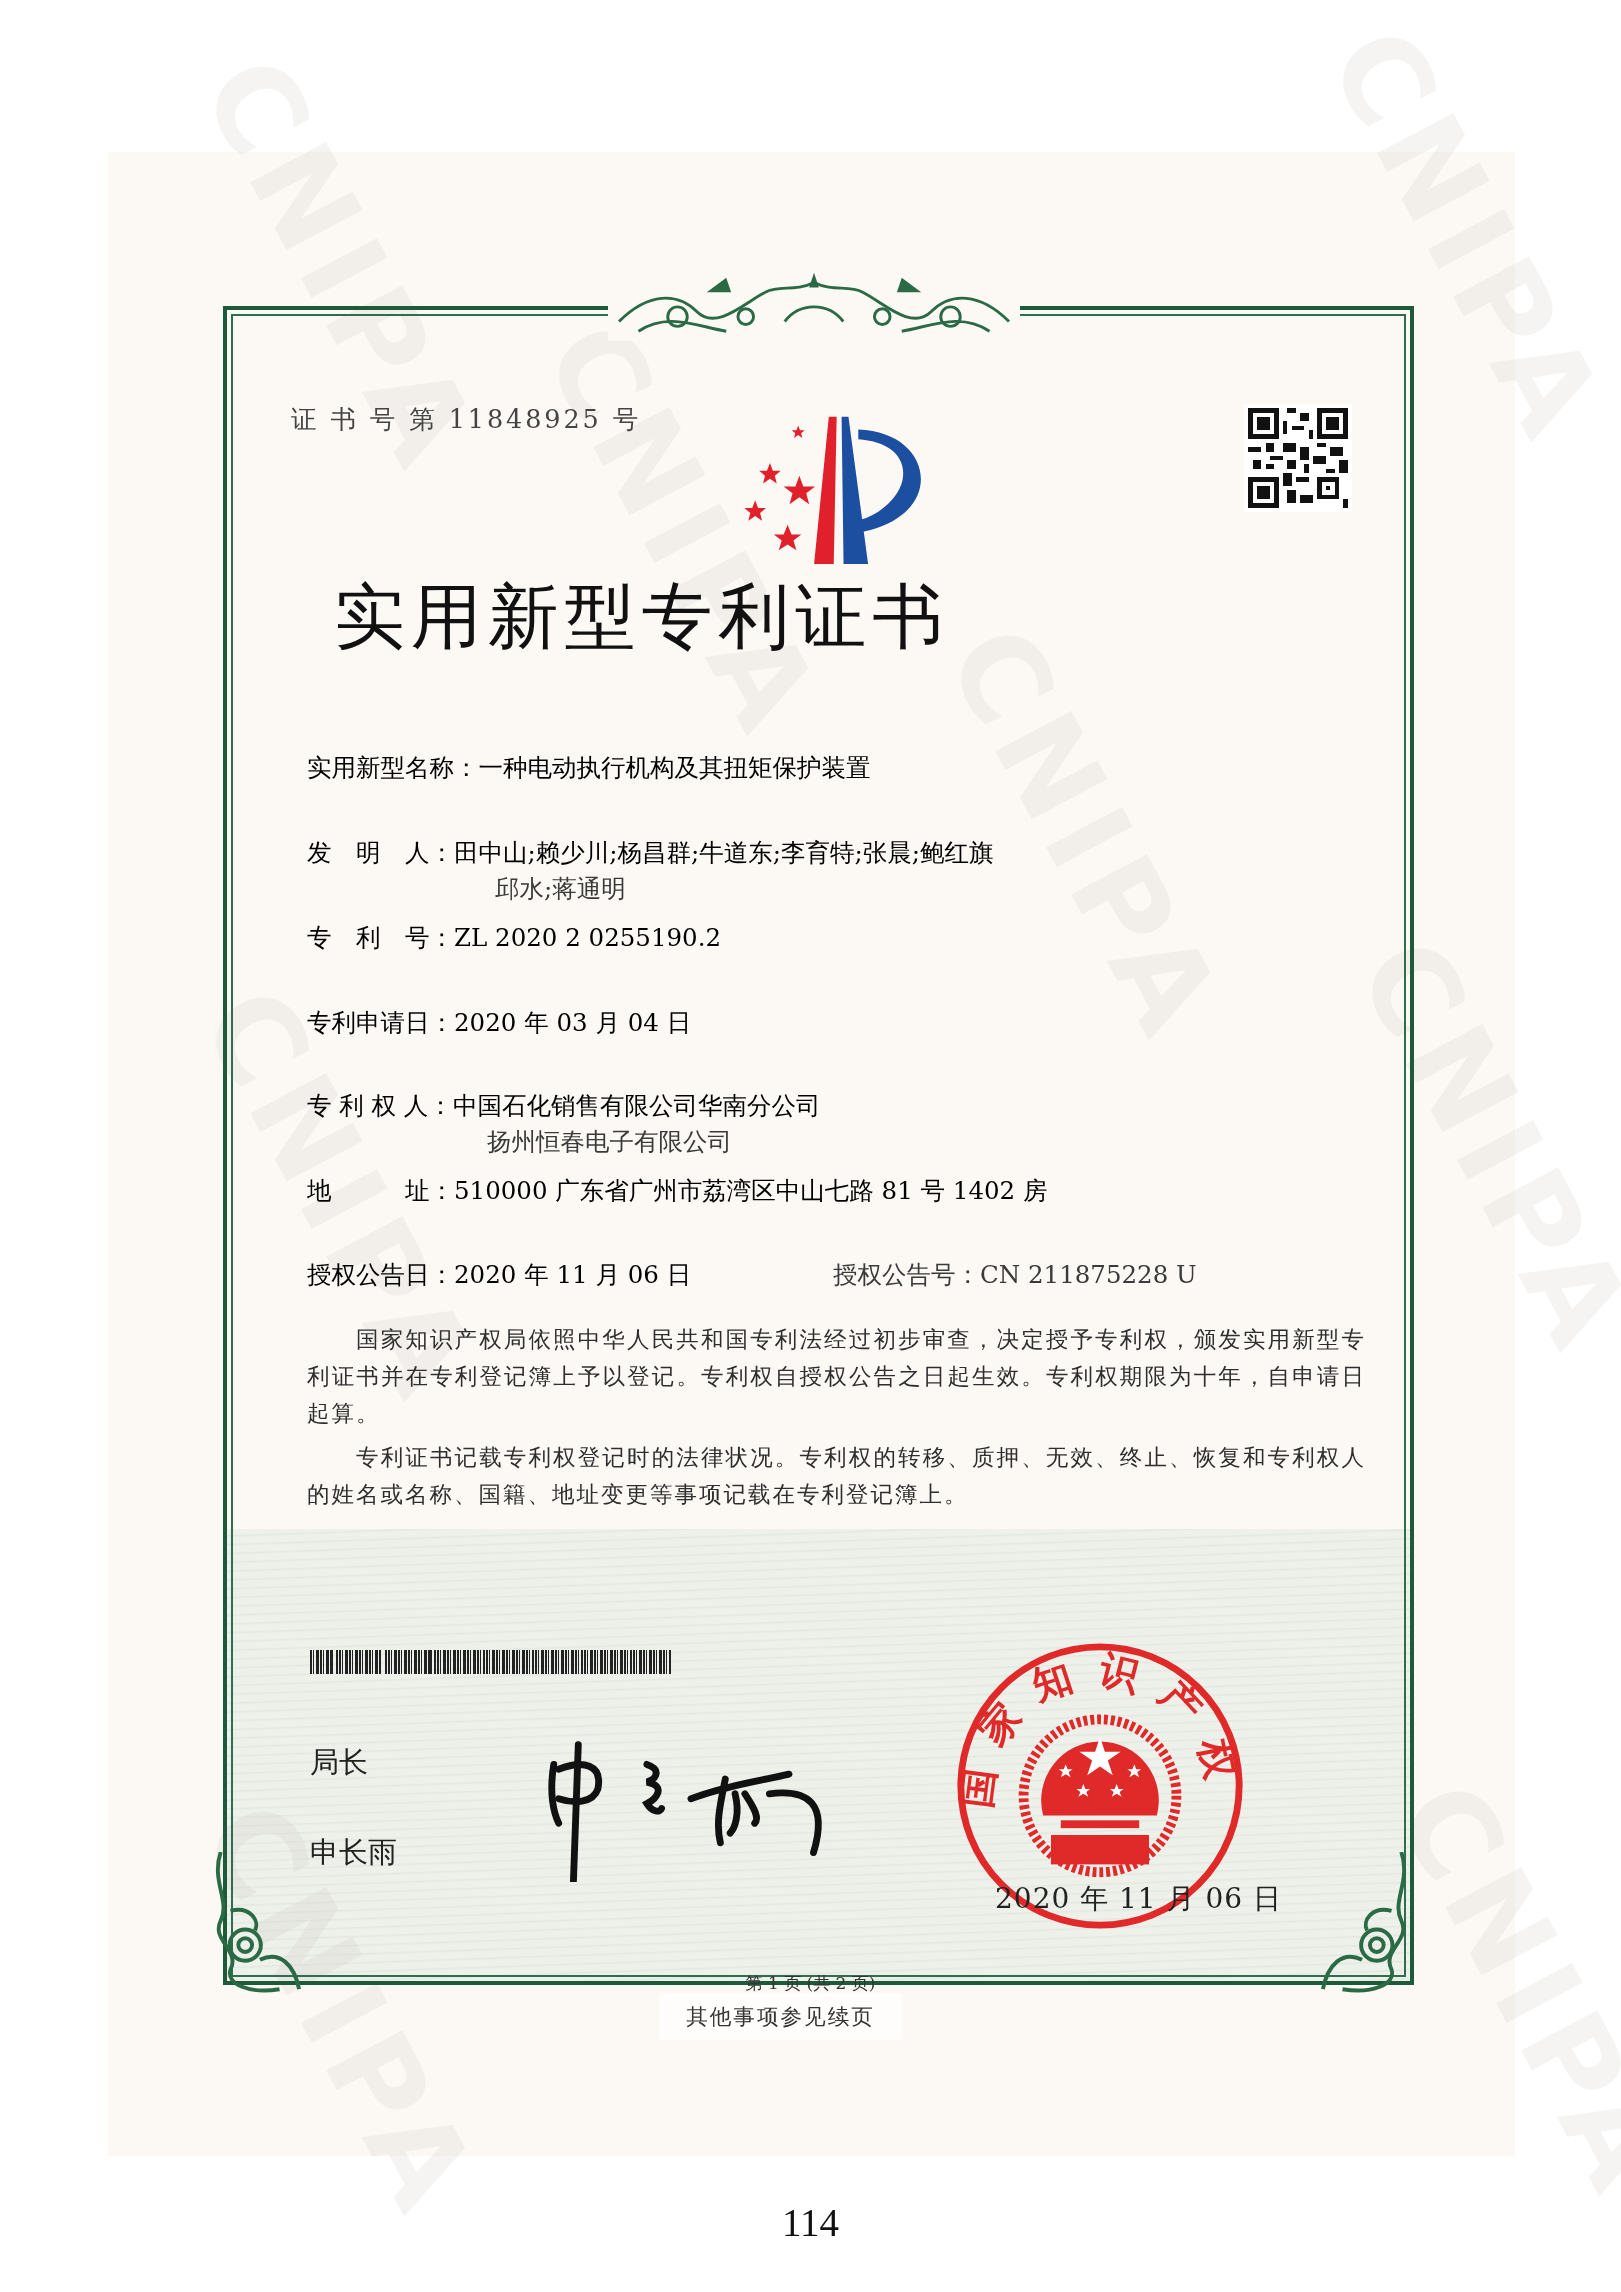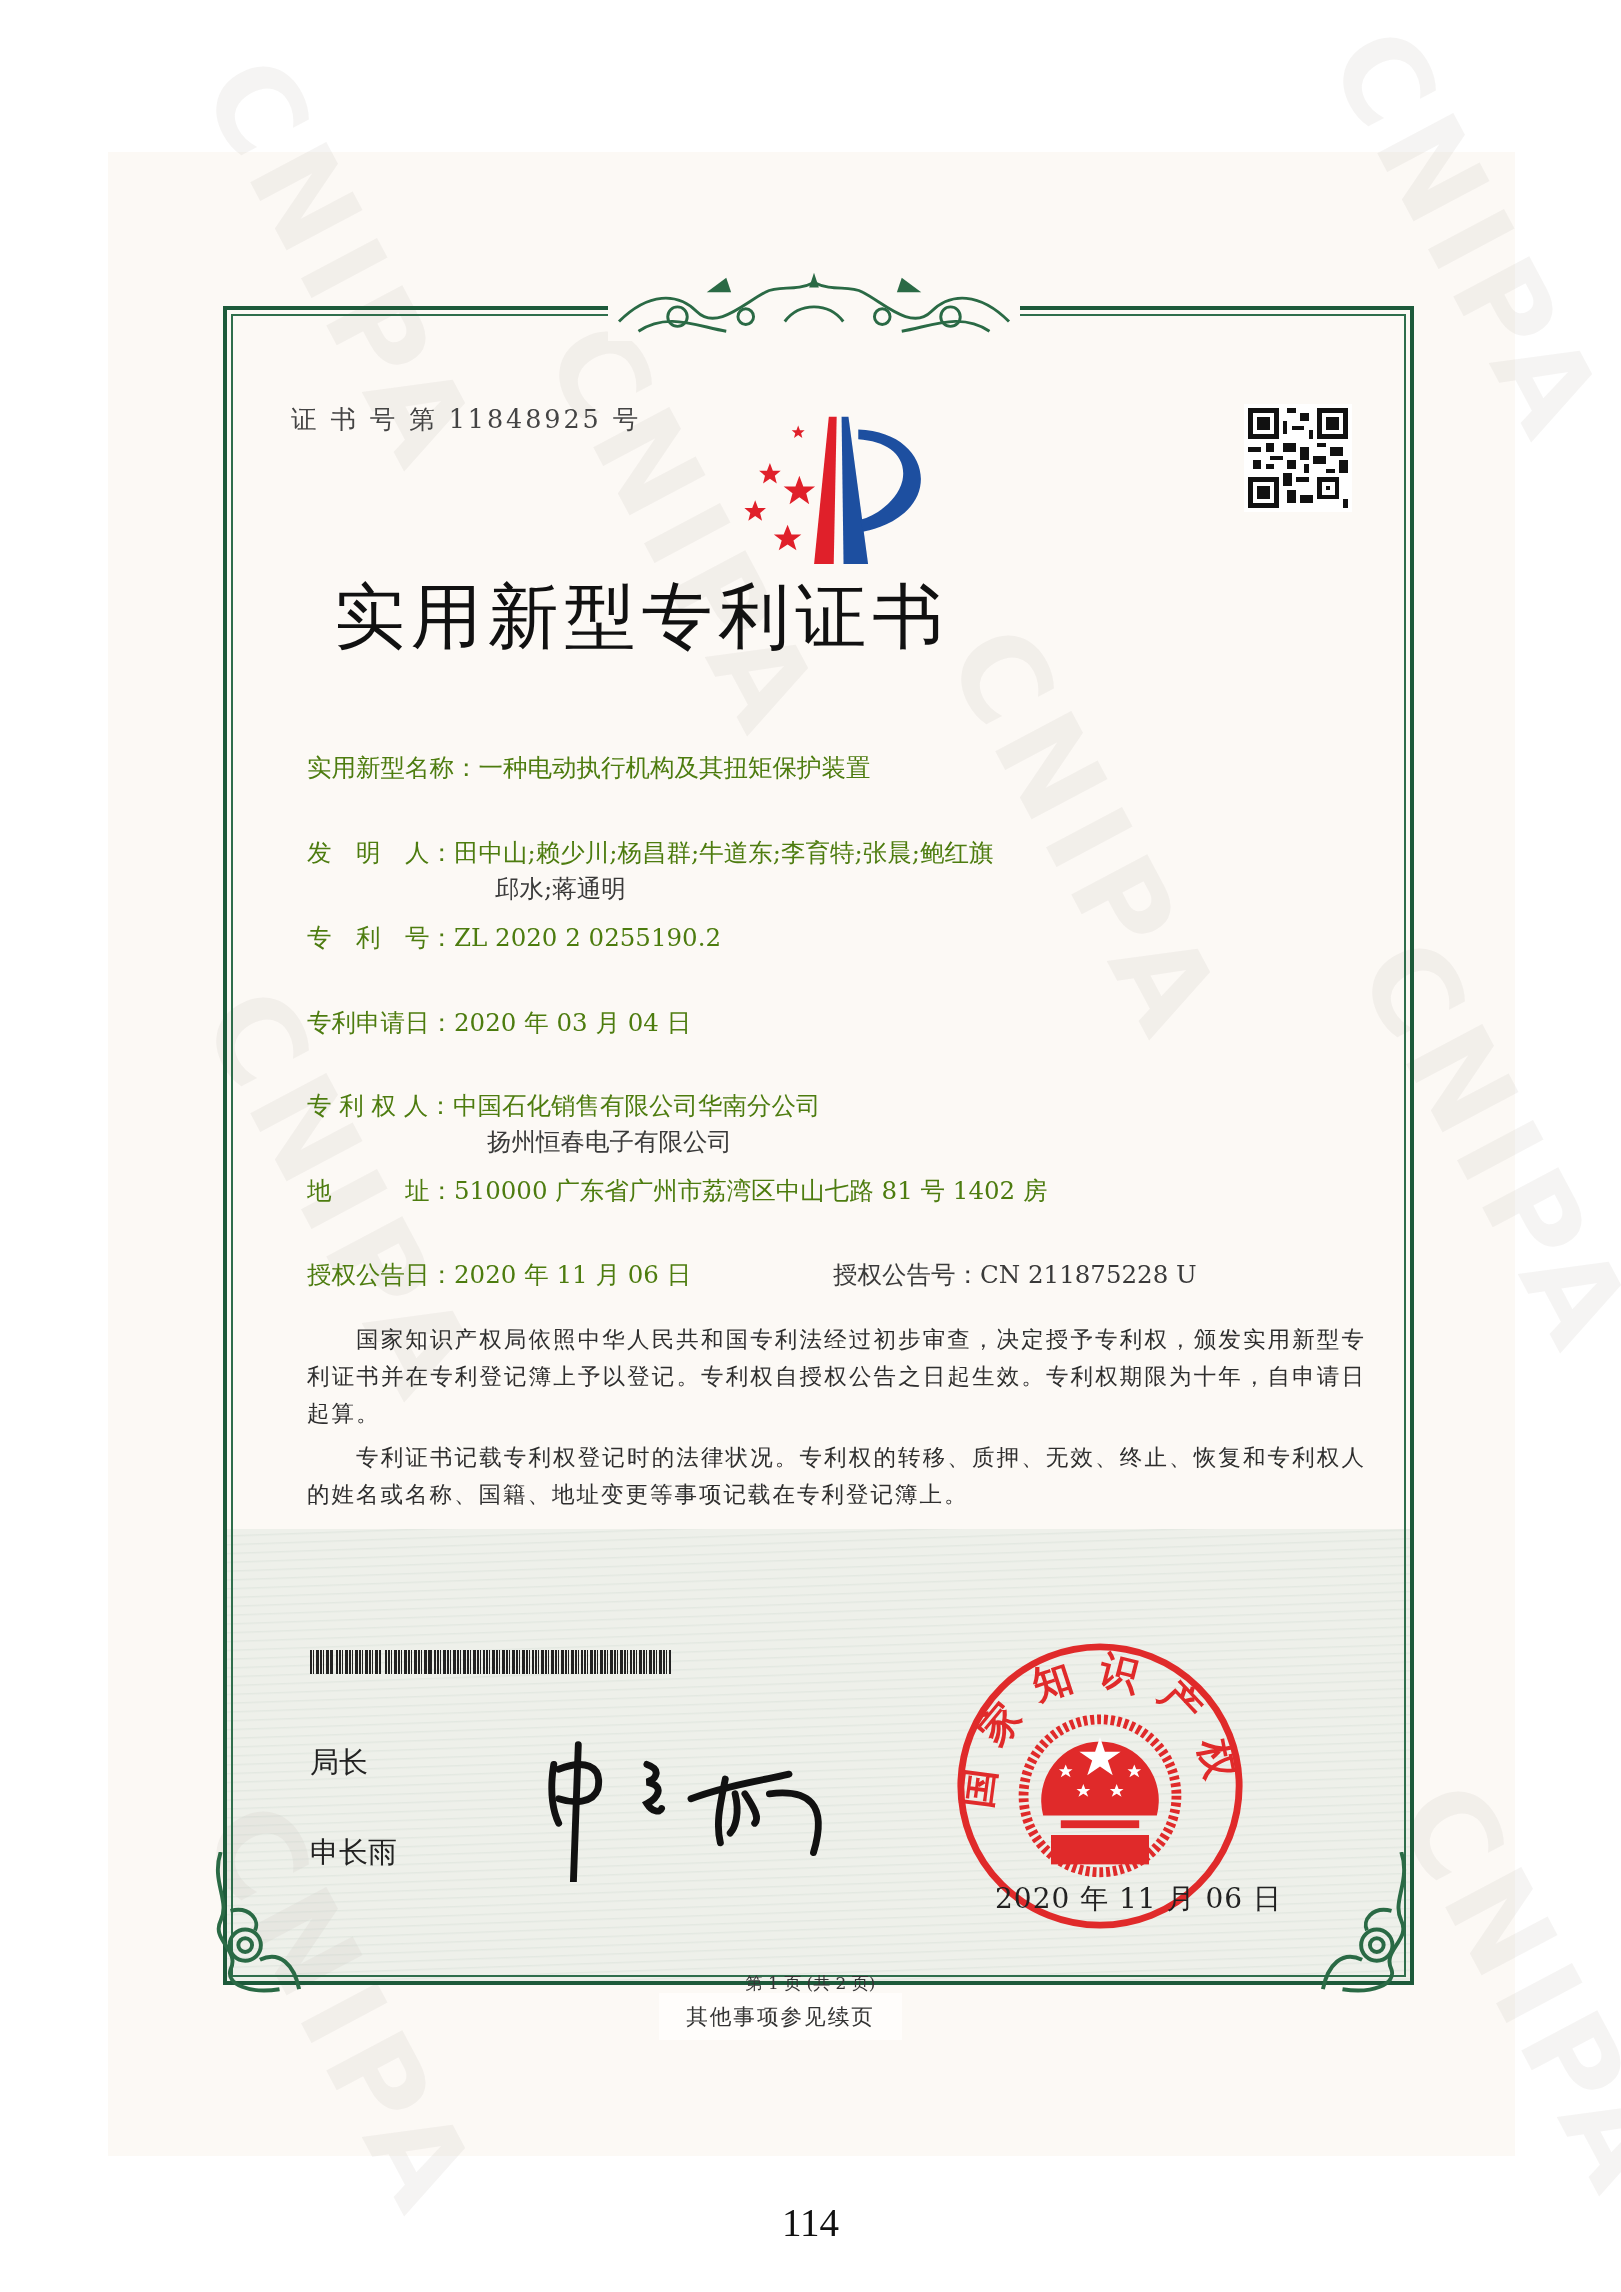--- a/index.html
+++ b/index.html
@@ -35,21 +35,21 @@
   .corner-ornament { position: absolute; width: 108px; height: 147px; }
   .cert-no {
     position: absolute; left: 291px; top: 402px; font-size: 25.5px; letter-spacing: 2.9px; color: #444;
   }
   .qr { position: absolute; left: 1243px; top: 404px; width: 110px; height: 108px; }
   .logo { position: absolute; left: 711px; top: 402px; width: 216px; height: 167px; }
   .main-title {
     position: absolute; left: 0; width: 1283px; top: 570px; text-align: center;
     font-size: 71px; letter-spacing: 5.9px; color: #111; font-family: "DejaVu Sans", sans-serif;
   }
-  .field { position: absolute; left: 307px; font-size: 24.5px; color: #4d7c0f; white-space: nowrap; }
+  .field { position: absolute; left: 307px; font-size: 24.5px; color: #000000; white-space: nowrap; }
   .field .lbl { display: inline-block; }
   .field .val { display: inline-block; }
   .sub-line { position: absolute; font-size: 24.5px; color: #3a3a3a; white-space: nowrap; }
   .para {
     position: absolute; left: 307px; width: 1059px; font-size: 22.5px; line-height: 37px;
     color: #2e2e2e; text-indent: 49px; letter-spacing: 2px; text-align: justify;
   }
   .barcode {
     position: absolute; left: 310px; top: 1650px; width: 361px; height: 23.5px;
     background: repeating-linear-gradient(90deg, #222 0px, #222 2px, transparent 2px, transparent 2.9px, #222 2.9px, #222 3.9px, transparent 3.9px, transparent 5.9px, #222 5.9px, #222 8.8px, transparent 8.8px, transparent 9.8px);

